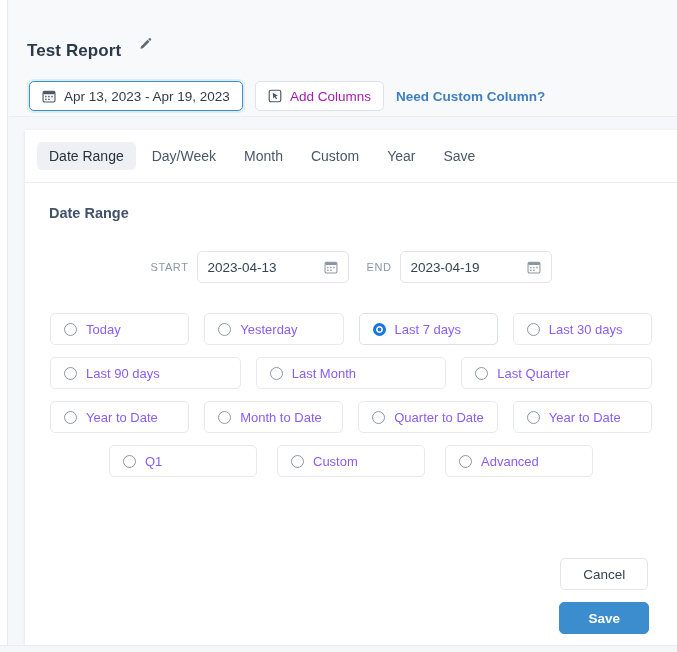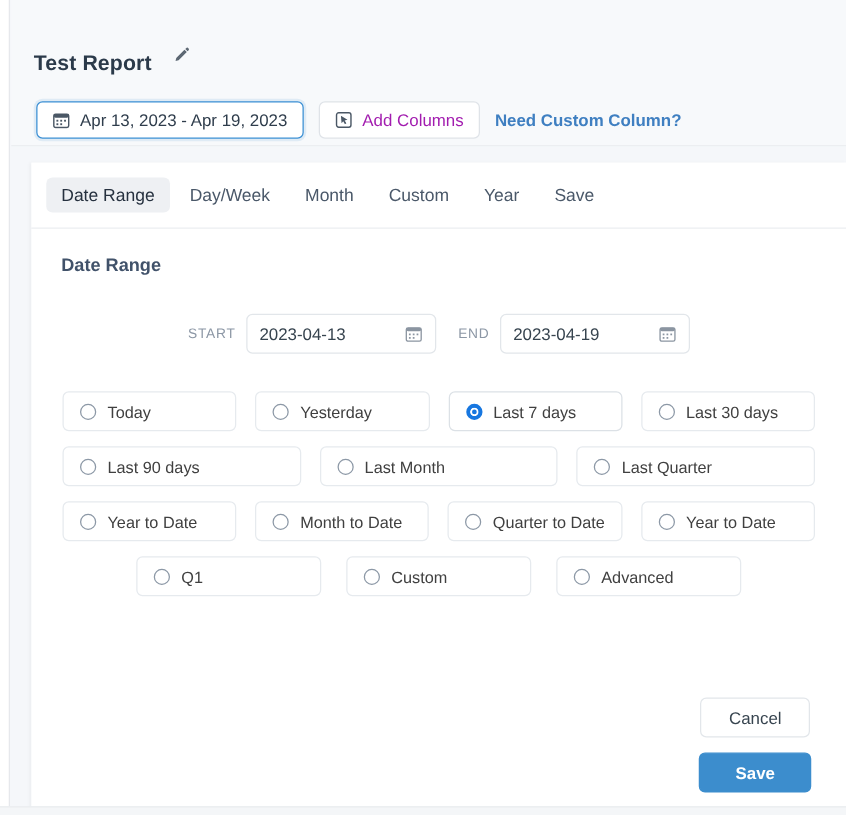--- a/index.html
+++ b/index.html
@@ -209,21 +209,21 @@
     flex: 1;
     height: 32px;
     display: flex;
     align-items: center;
     gap: 9px;
     padding: 0 13px;
     background: #fff;
     border: 1px solid #e6eaee;
     border-radius: 5px;
     font-size: 13px;
-    color: #404040;
+    color: #8b5cf6;
     cursor: pointer;
     white-space: nowrap;
   }
   .opt-row.centered .opt {
     flex: 0 0 148px;
   }
   .radio {
     width: 13px; height: 13px;
     border-radius: 50%;
     border: 1.4px solid #8c98a6;

